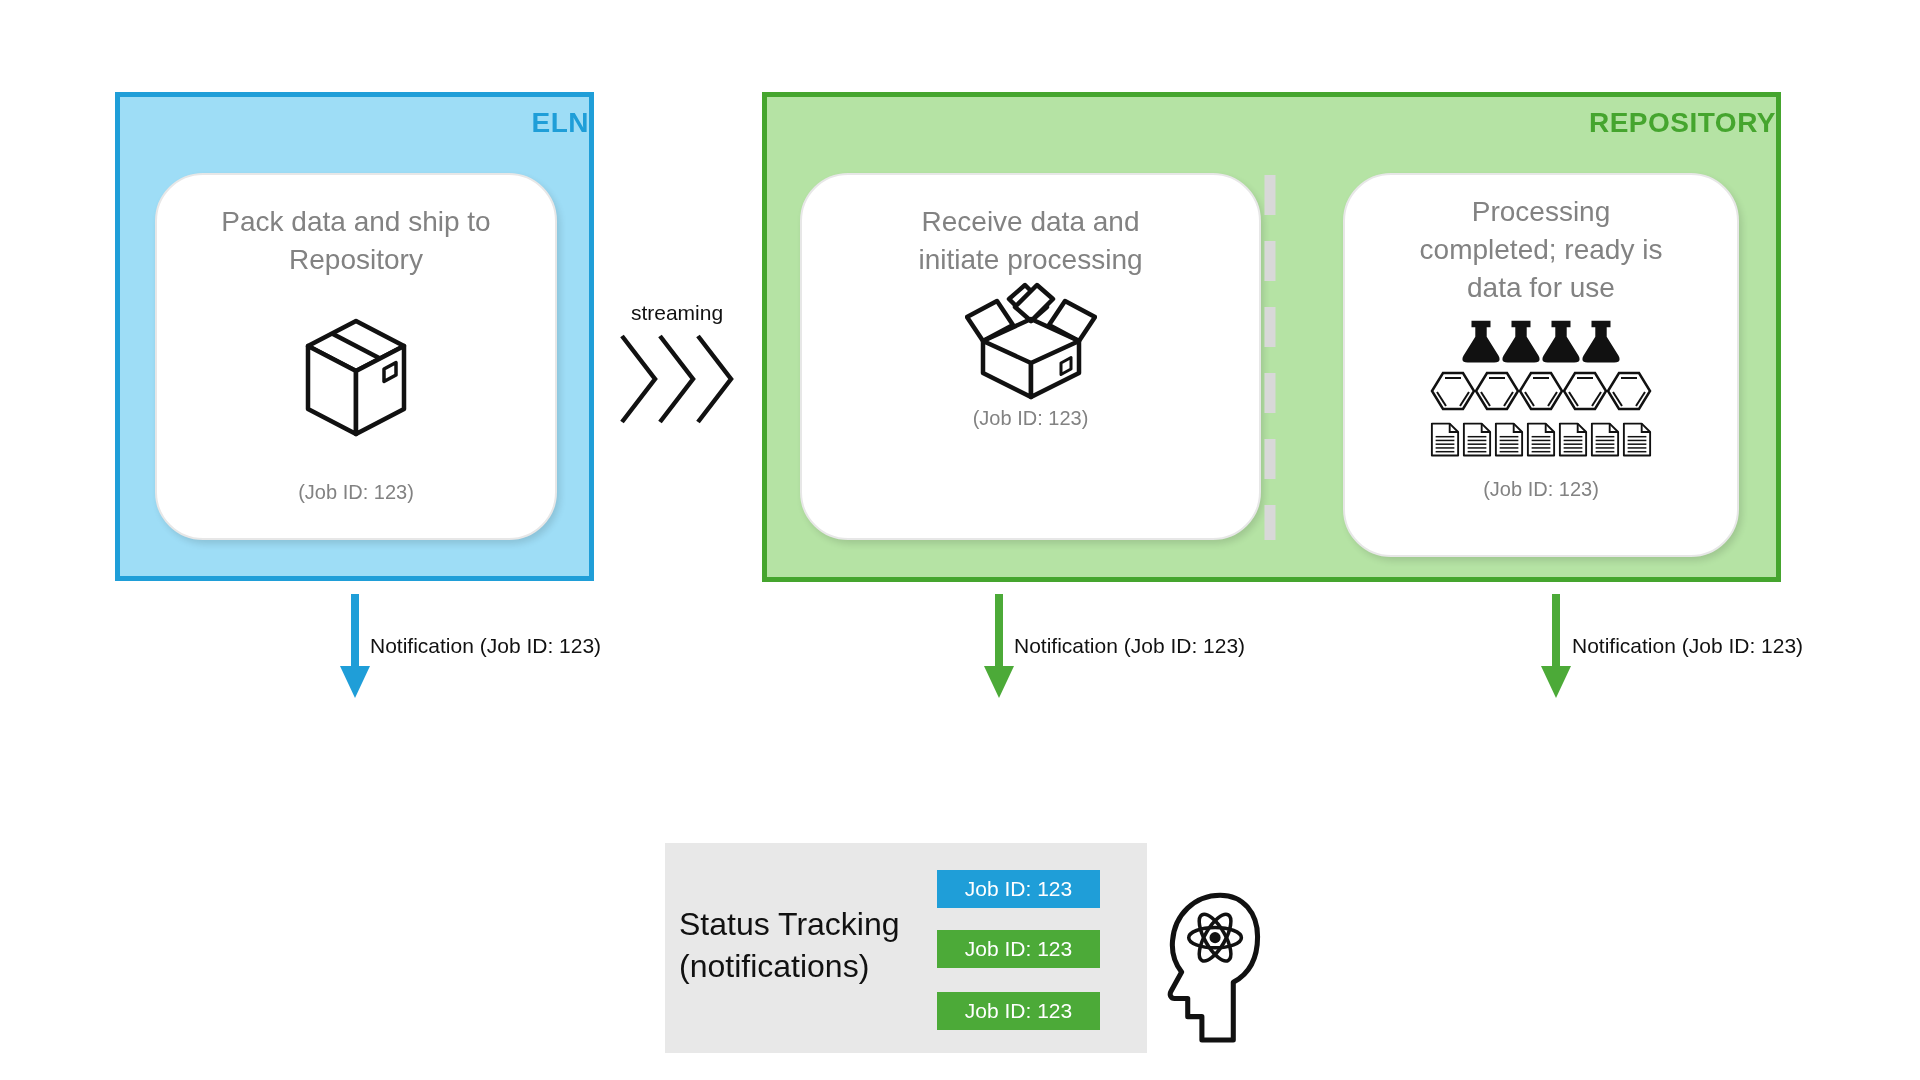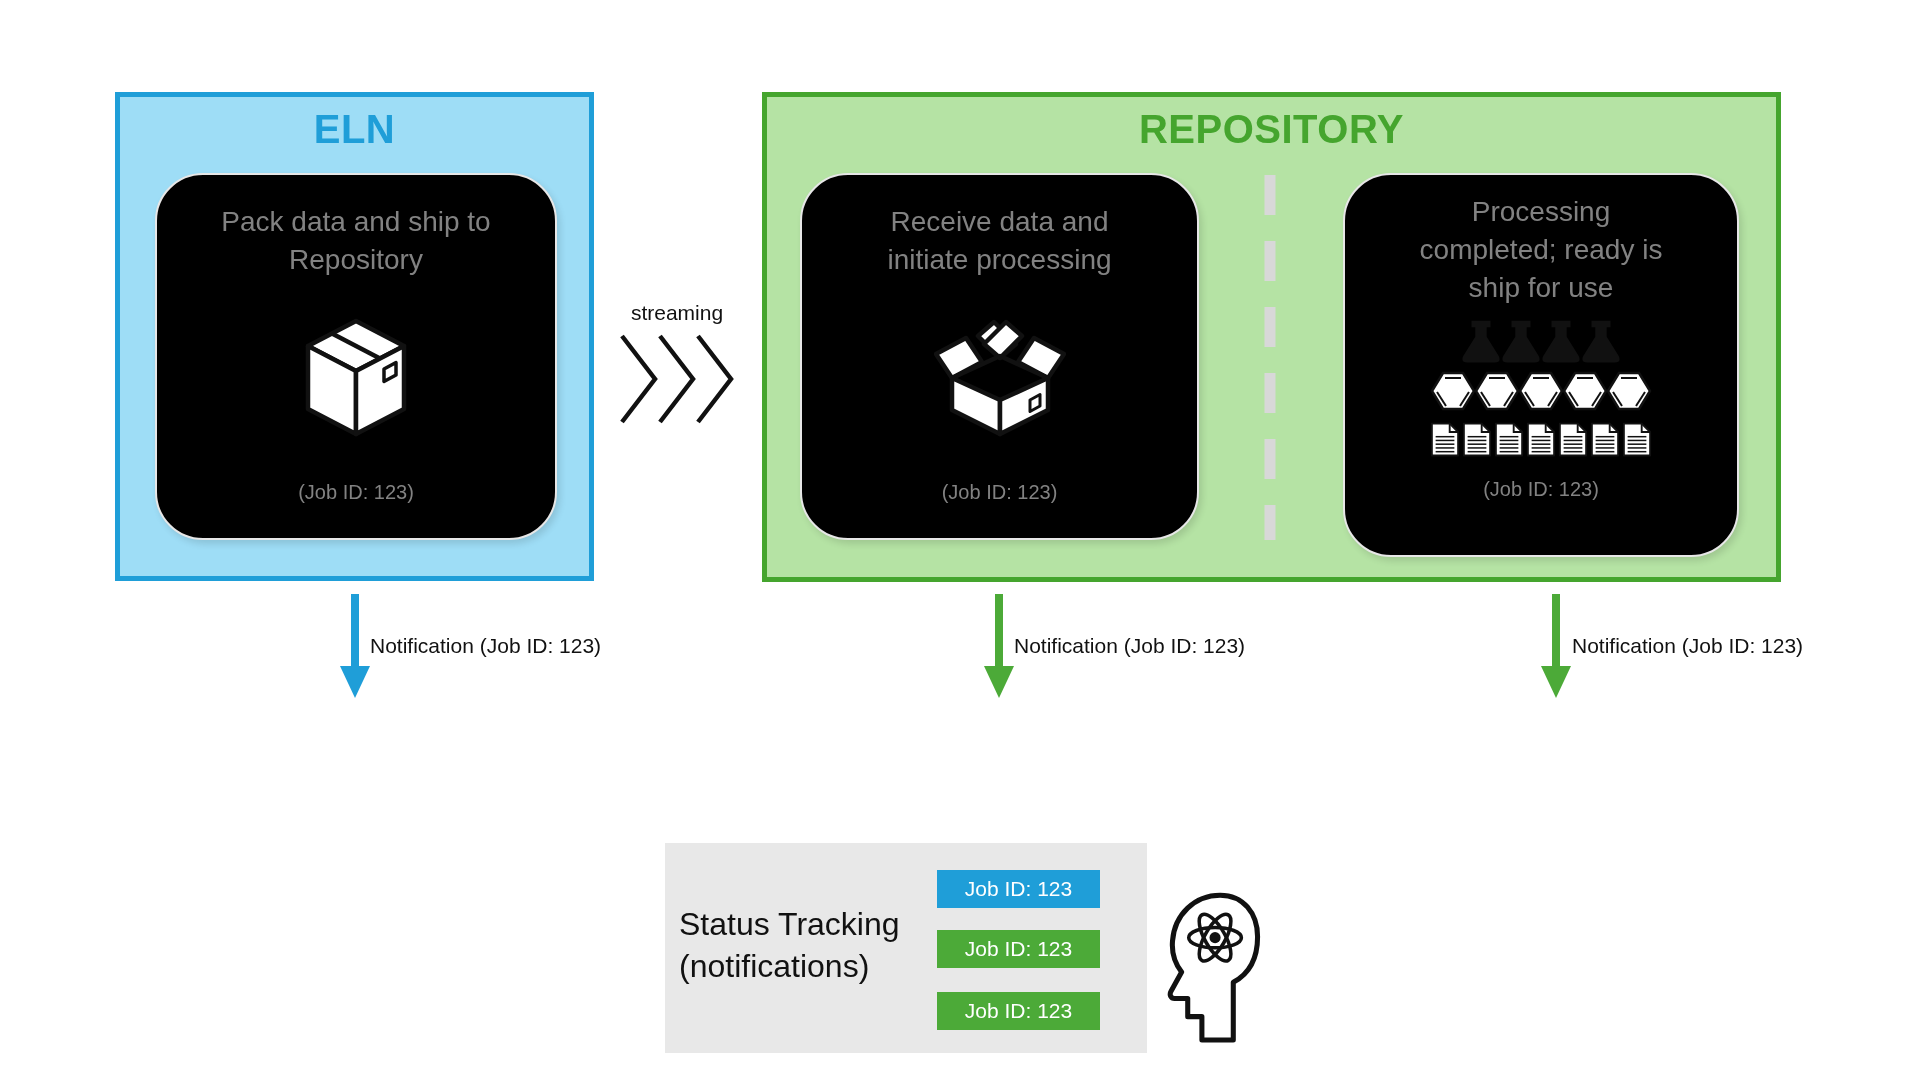--- a/index.html
+++ b/index.html
@@ -3,33 +3,33 @@
 <meta charset="utf-8">
 <style>
   html,body { margin:0; padding:0; background:#ffffff; }
   body { width:1920px; height:1080px; font-family:"Liberation Sans", sans-serif; }
   .canvas { position:relative; width:1920px; height:1080px; background:#ffffff; overflow:hidden; }
 
   .zone { position:absolute; box-sizing:border-box; }
   .eln-zone  { left:115px; top:92px;  width:479px;  height:489px; background:#9eddf6; border:5px solid #1f9ed8; }
   .repo-zone { left:762px; top:92px;  width:1019px; height:490px; background:#b5e3a4; border:5px solid #45a52e; }
 
-  .zone-title { position:absolute; left:0; right:0; top:10px; text-align:center;
-                font-size:40px; font-weight:bold; letter-spacing:0.5px; }
+  .zone-title { position:absolute; left:0; right:0; top:10px; text-align:right;
+                font-size:28px; font-weight:bold; letter-spacing:0.5px; }
   .eln-zone  .zone-title { color:#1f9ed8; }
   .repo-zone .zone-title { color:#45a52e; }
 
-  .card { position:absolute; background:#000000; border:2px solid #e7e7e7; border-radius:48px;
+  .card { position:absolute; background:#ffffff; border:2px solid #e7e7e7; border-radius:48px;
           box-shadow:3px 4px 7px rgba(0,0,0,0.12);
           display:flex; flex-direction:column; align-items:center; box-sizing:border-box; }
   .card-text { font-size:28px; line-height:38px; color:#828282; text-align:center; }
   .job-id   { font-size:20px; color:#828282; text-align:center; }
 
   .eln-card     { left:35px;  top:76px; width:402px; height:367px; padding:28px 8px 34px; justify-content:space-between; }
-  .receive-card { left:33px;  top:76px; width:399px; height:367px; padding:28px 8px 34px; justify-content:space-between; }
+  .receive-card { left:33px;  top:76px; width:461px; height:367px; padding:28px 8px 34px; }
   .processing-card { left:576px; top:76px; width:396px; height:384px; padding:18px 8px 16px; justify-content:flex-start; }
 
   .divider { position:absolute; left:497px; top:76px; width:12px; height:367px; }
 
   .icon-row { display:flex; align-items:center; justify-content:center; }
   .flask-row { margin-top:13px; }
   .flask-row svg { margin:0 1px; }
   .hex-row { margin-top:5px; }
   .hex-row svg + svg { margin-left:-2px; }
   .doc-row { margin-top:9px; }
@@ -126,21 +126,21 @@
     <span class="divider">
       <svg width="12" height="367" viewBox="0 0 12 367">
         <line x1="6" y1="2" x2="6" y2="367" stroke="#d8d8d8" stroke-width="11" stroke-dasharray="40 26"></line>
       </svg>
     </span>
 
     <div class="card processing-card">
       <div class="card-text">
         <div>Processing</div>
         <div>completed; ready is</div>
-        <div>ship for use</div>
+        <div>data for use</div>
       </div>
 
       <div class="icon-row flask-row">
         <svg width="38" height="45" viewBox="0 0 40 46">
           <path fill="#111111" d="M10,0 H30 V7 H26 V17 L38.5,37 Q42,44 34,44 H6 Q-2,44 1.5,37 L14,17 V7 H10 Z"></path>
         </svg>
       <svg width="38" height="45" viewBox="0 0 40 46">
           <path fill="#111111" d="M10,0 H30 V7 H26 V17 L38.5,37 Q42,44 34,44 H6 Q-2,44 1.5,37 L14,17 V7 H10 Z"></path>
         </svg>
           <svg width="38" height="45" viewBox="0 0 40 46">

